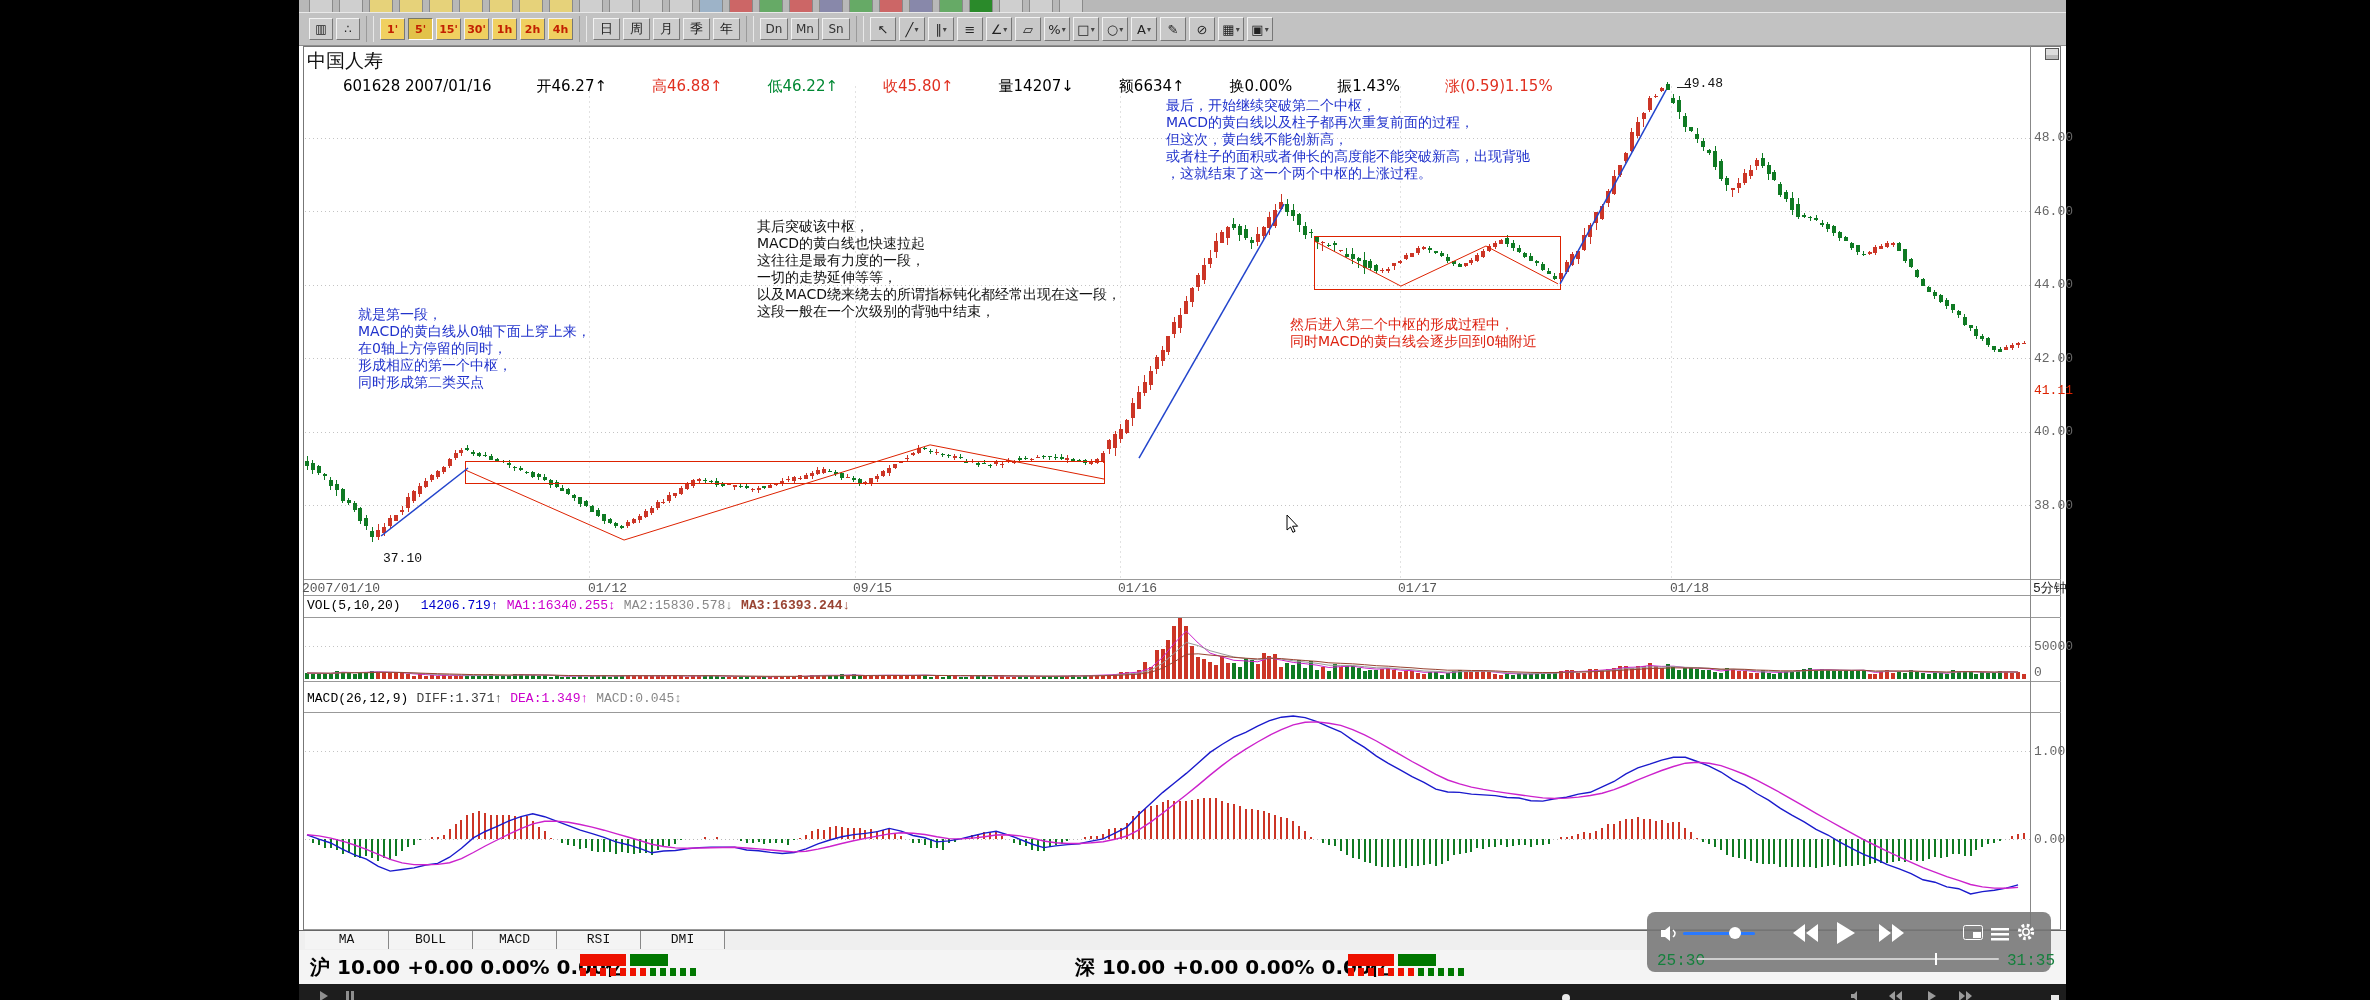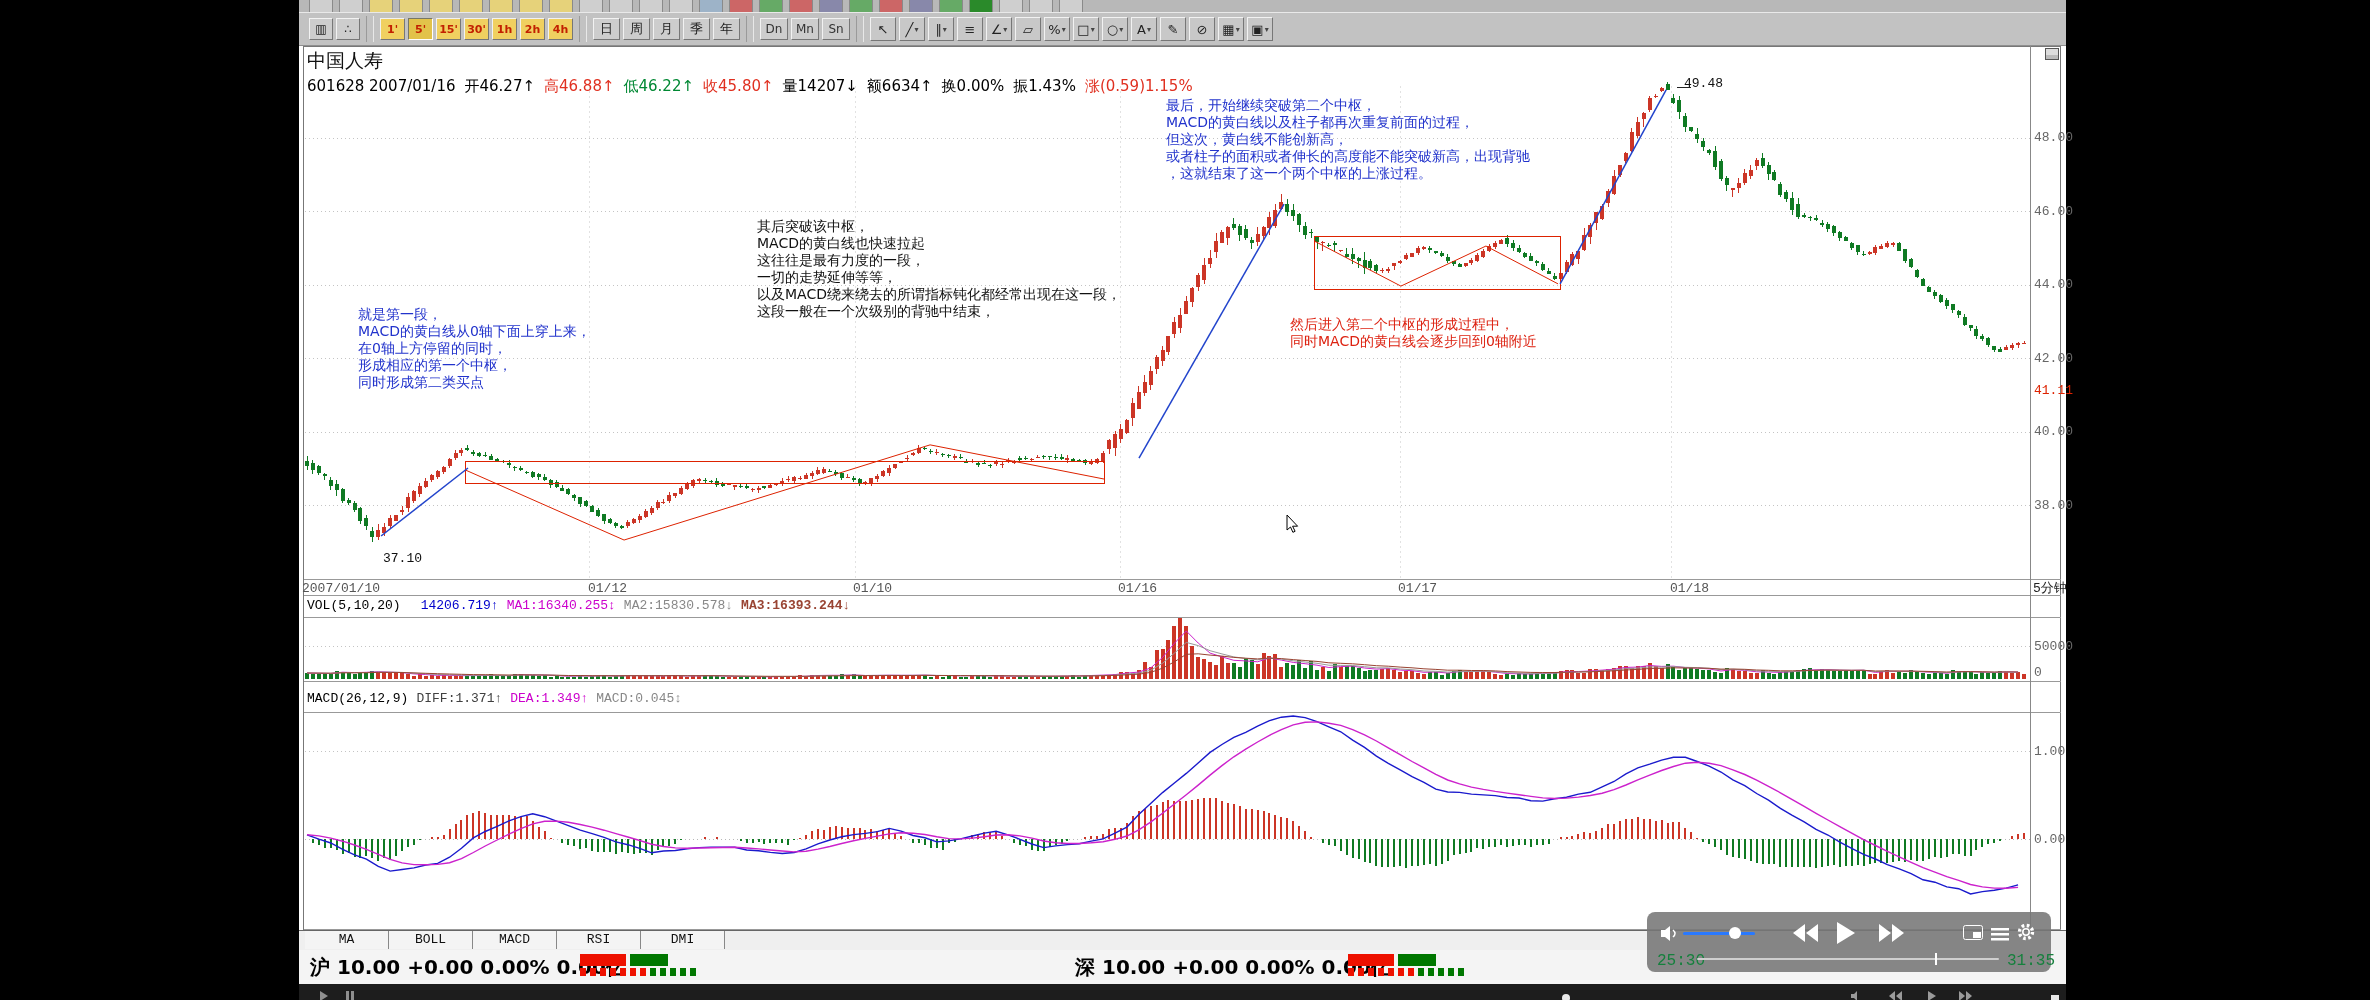--- a/index.html
+++ b/index.html
@@ -18,21 +18,21 @@
   .ybtn.pressed{border-color:#776 #fff #fff #776;background:#e2c24a;}
   .cjk{width:27px;font-size:13px;}
   .ltr{width:28px;font-size:12px;color:#333;}
   .tool{background:#c8c8c8;width:26px;height:24px;font-size:13px;}
   .dd{font-size:8px;color:#444;margin-left:1px;}
   .tsep{width:8px;height:26px;border-left:1px solid #9a9a9a;border-right:1px solid #e8e8e8;margin:0 6px 0 3px;}
   
   .chartwin{position:absolute;left:0;top:46px;width:1629px;height:904px;background:#fff;}
   .title{position:absolute;left:8px;top:2px;font-size:19px;color:#111;}
   .infoline{position:absolute;left:8px;top:31px;font-size:15px;white-space:nowrap;}
-  .infoline span{margin-right:9px;}
+  .infoline span{margin-right:9px;margin-left:36px;}
   .hdr{position:absolute;left:8px;font-size:13px;font-family:"Liberation Mono","DejaVu Sans Mono",monospace;white-space:nowrap;}
   .hdr span{margin-right:8px;}
   #chart{position:absolute;left:0;top:-46px;width:1767px;height:1000px;}
   .axlabel{position:absolute;font-size:13px;font-family:"Liberation Mono","DejaVu Sans Mono",monospace;color:#666;white-space:nowrap;}
   .datelabel{color:#555;}
   .ann{position:absolute;font-size:14px;line-height:17px;white-space:nowrap;z-index:5;}
   .pricetag{position:absolute;font-size:13px;font-family:"Liberation Mono","DejaVu Sans Mono",monospace;color:#111;z-index:5;}
   .layouticon{position:absolute;left:1746px;top:2px;width:14px;height:12px;border:1px solid #555;background:#ddd;box-shadow:inset 0 -4px 0 #bbb;}
   
   .tabbar{position:absolute;left:0;top:930px;width:1767px;height:36px;background:#efefef;border-top:1px solid #666;border-bottom:1px solid #666;z-index:6;}
@@ -1354,21 +1354,21 @@
           <div class="axlabel" style="left: 1735px; top: 304.5px;">42.00</div>
           <div class="axlabel" style="left: 1735px; top: 378px;">40.00</div>
           <div class="axlabel" style="left: 1735px; top: 451.5px;">38.00</div>
           <div class="axlabel" style="left: 1735px; top: 337.207px; color: rgb(221, 34, 0);">41.11</div>
           <div class="axlabel" style="left: 1735px; top: 593px;">50000</div>
           <div class="axlabel" style="left: 1735px; top: 619px;">0</div>
           <div class="axlabel" style="left: 1735px; top: 698px;">1.00</div>
           <div class="axlabel" style="left: 1735px; top: 786px;">0.00</div>
           <div class="axlabel datelabel" style="left: 3px; top: 535px;">2007/01/10</div>
           <div class="axlabel datelabel" style="left: 288.998px; top: 535px;">01/12</div>
-          <div class="axlabel datelabel" style="left: 554.032px; top: 535px;">01/10</div>
+          <div class="axlabel datelabel" style="left: 554.032px; top: 535px;">09/15</div>
           <div class="axlabel datelabel" style="left: 819.066px; top: 535px;">01/16</div>
           <div class="axlabel datelabel" style="left: 1099.07px; top: 535px;">01/17</div>
           <div class="axlabel datelabel" style="left: 1370.99px; top: 535px;">01/18</div>
         </div>
 
       <div class="pricetag" style="left:1385px;top:30px">49.48</div>
       <div class="pricetag" style="left:84px;top:505px">37.10</div>
       <div class="axlabel" style="left:1734px;top:533px;color:#222">5分钟</div>
     </div>
 

